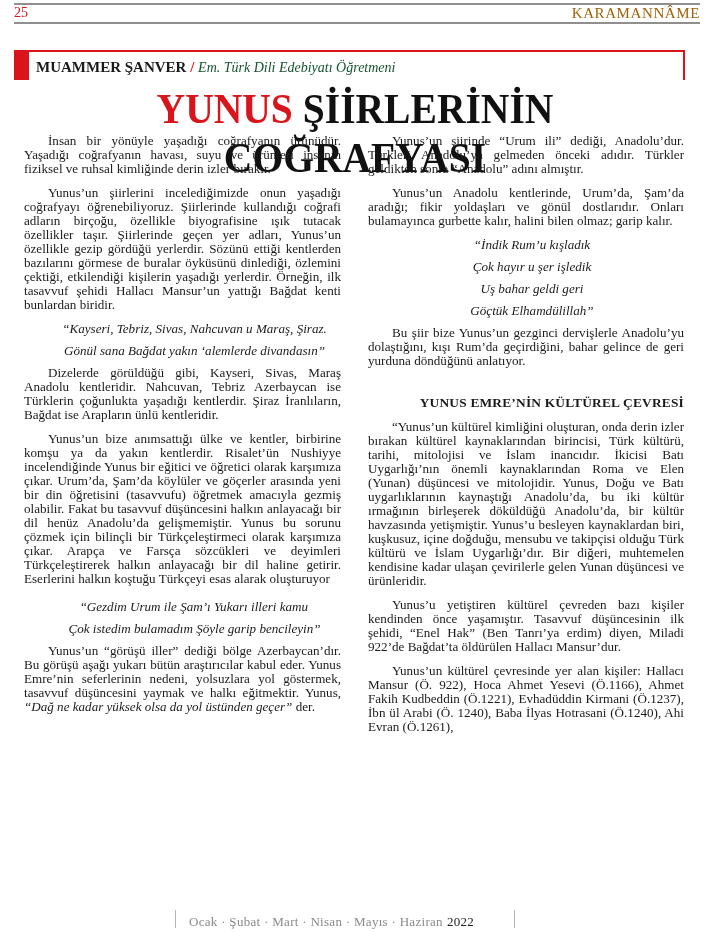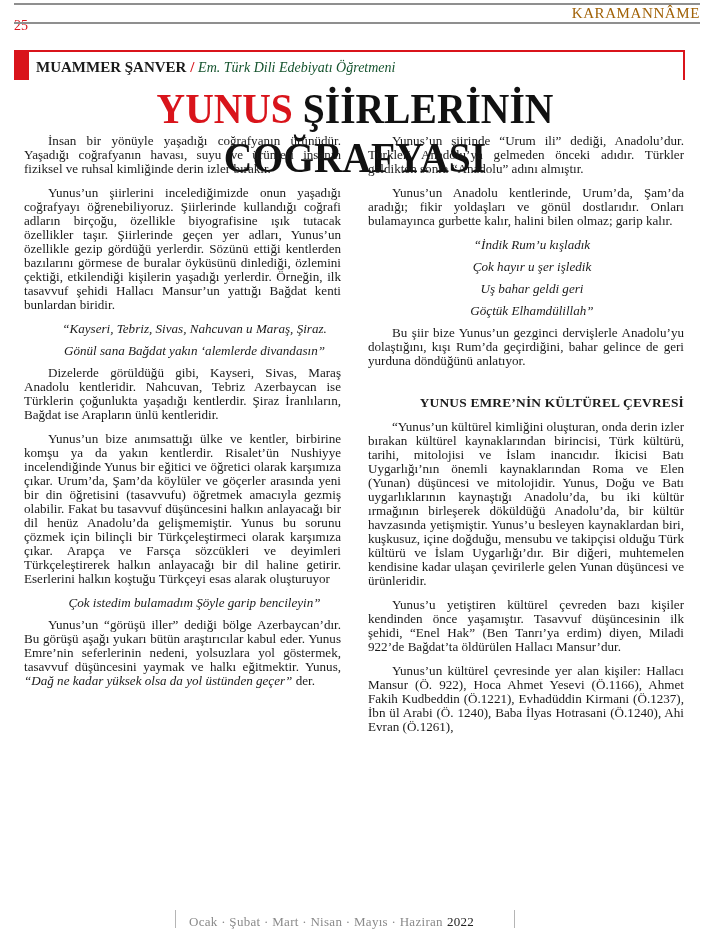--- a/index.html
+++ b/index.html
@@ -4,21 +4,21 @@
 <style>
   html, body { margin: 0; padding: 0; background: #ffffff; }
   body {
     width: 710px; height: 932px; position: relative; overflow: hidden;
     font-family: "Liberation Serif", "DejaVu Serif", serif; color: #1a1a1a;
   }
   
   .top-rule { position: absolute; left: 14px; width: 686px; height: 2px; background: #8f8f8f; }
   .top-rule.a { top: 3px; }
   .top-rule.b { top: 22px; }
-  .page-num { position: absolute; left: 14px; top: 5px; font-size: 14px; color: #d9141b; margin-top: 13px; }
+  .page-num { position: absolute; left: 14px; top: 5px; font-size: 14px; color: #d9141b; }
   .mag-name { position: absolute; right: 10px; top: 5px; font-size: 15px; letter-spacing: 0.6px; color: #a16207; }
 
   
   .author-box {
     position: absolute; left: 14px; top: 50px; width: 671px; height: 30px;
     border-top: 2px solid #d9141b; border-right: 2px solid #d9141b; box-sizing: border-box;
   }
   .author-bar { position: absolute; left: 14px; top: 50px; width: 15px; height: 30px; background: #d9141b; }
   .author-line { position: absolute; left: 36px; top: 59px; font-size: 15px; white-space: nowrap; }
   .author-name { font-weight: bold; }
@@ -70,20 +70,21 @@
   <span class="hl">YUNUS</span><span> ŞİİRLERİNİN COĞRAFYASI</span>
 </h1>
 
 <div class="col left">
   <p>İnsan bir yönüyle yaşadığı coğrafyanın ürünüdür. Yaşadığı coğrafyanın havası, suyu ve ürünleri insanın fiziksel ve ruhsal kimliğinde derin izler bırakır.</p>
   <p>Yunus’un şiirlerini incelediğimizde onun yaşadığı coğrafyayı öğrenebiliyoruz. Şiirlerinde kullandığı coğrafi adların birçoğu, özellikle biyografisine ışık tutacak özellikler taşır. Şiirlerinde geçen yer adları, Yunus’un özellikle gezip gördüğü yerlerdir. Sözünü ettiği kentlerden bazılarını görmese de buralar öyküsünü dinlediği, özlemini çektiği, etkilendiği kişilerin yaşadığı yerlerdir. Örneğin, ilk tasavvuf şehidi Hallacı Mansur’un yattığı Bağdat kenti bunlardan biridir.</p>
   <p class="verse">“Kayseri, Tebriz, Sivas, Nahcuvan u Maraş, Şiraz.</p>
   <p class="verse">Gönül sana Bağdat yakın ‘alemlerde divandasın”</p>
   <p>Dizelerde görüldüğü gibi, Kayseri, Sivas, Maraş Anadolu kentleridir. Nahcuvan, Tebriz Azerbaycan ise Türklerin çoğunlukta yaşadığı kentlerdir. Şiraz İranlıların, Bağdat ise Arapların ünlü kentleridir.</p>
   <p>Yunus’un bize anımsattığı ülke ve kentler, birbirine komşu ya da yakın kentlerdir. Risalet’ün Nushiyye incelendiğinde Yunus bir eğitici ve öğretici olarak karşımıza çıkar. Urum’da, Şam’da köylüler ve göçerler arasında yeni bir din öğretisini (tasavvufu) öğretmek amacıyla gezmiş olabilir. Fakat bu tasavvuf düşüncesini halkın anlayacağı bir dil henüz Anadolu’da gelişmemiştir. Yunus bu sorunu çözmek için bilinçli bir Türkçeleştirmeci olarak karşımıza çıkar. Arapça ve Farsça sözcükleri ve deyimleri Türkçeleştirerek halkın anlayacağı bir dil haline getirir. Eserlerini halkın koştuğu Türkçeyi esas alarak oluşturuyor</p>
+  <p class="verse" style="margin-top:14px;"><span style="font-style:normal">“</span><span>Gezdim Urum ile Şam’ı Yukarı illeri kamu</span></p>
   <p class="verse">Çok istedim bulamadım Şöyle garip bencileyin”</p>
   <p><span>Yunus’un “görüşü iller” dediği bölge Azerbaycan’dır. Bu görüşü aşağı yukarı bütün araştırıcılar kabul eder. Yunus Emre’nin seferlerinin nedeni, yolsuzlara yol göstermek, tasavvuf düşüncesini yaymak ve halkı eğitmektir. Yunus, </span><em>“Dağ ne kadar yüksek olsa da yol üstünden geçer”</em><span> der.</span></p>
 </div>
 
 <div class="col right">
   <p>Yunus’un şiirinde “Urum ili” dediği, Anadolu’dur. Türkleri Anadolu’ya gelmeden önceki adıdır. Türkler geldikten sonra “Anadolu” adını almıştır.</p>
   <p>Yunus’un Anadolu kentlerinde, Urum’da, Şam’da aradığı; fikir yoldaşları ve gönül dostlarıdır. Onları bulamayınca gurbette kalır, halini bilen olmaz; garip kalır.</p>
   <p class="verse r">“İndik Rum’u kışladık</p>
   <p class="verse r">Çok hayır u şer işledik</p>
   <p class="verse r">Uş bahar geldi geri</p>

